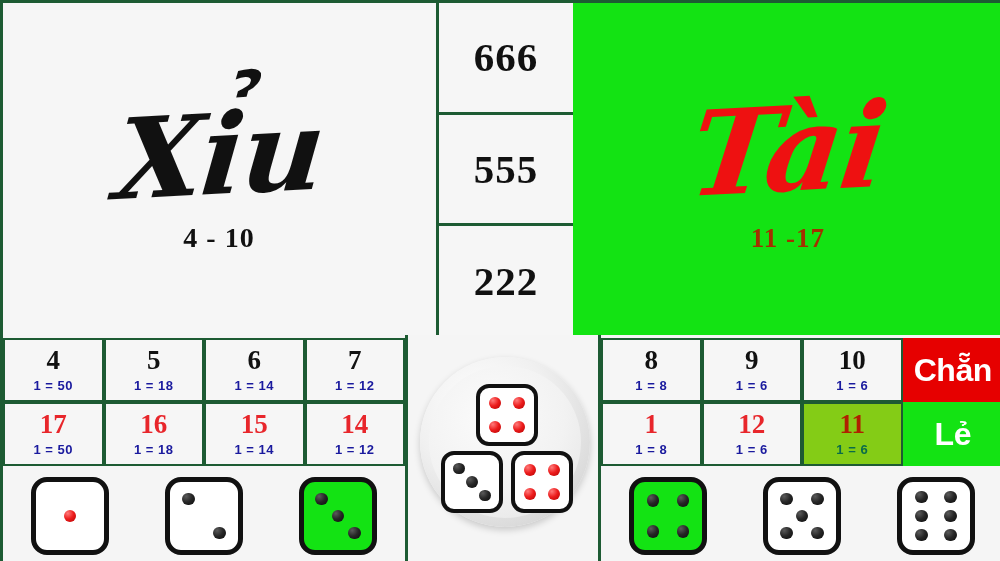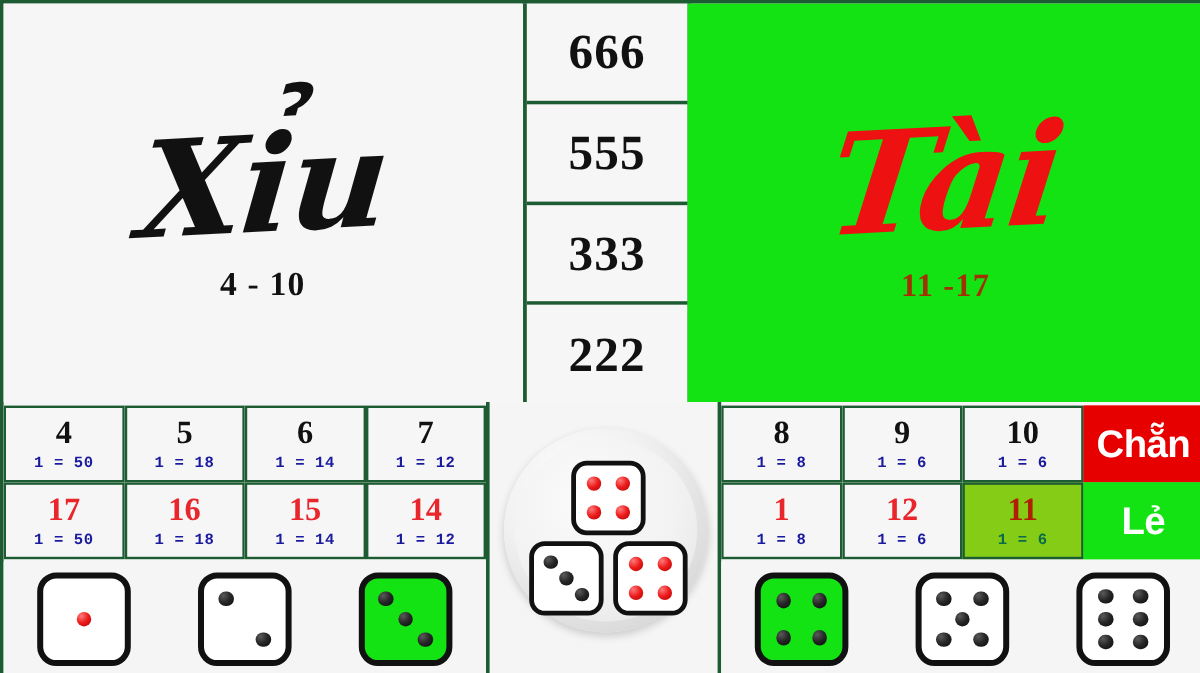--- a/index.html
+++ b/index.html
@@ -91,21 +91,21 @@
     display:flex;flex-direction:column;
     align-items:center;justify-content:center;
   }
   .bet-num{
     font-family:"Liberation Serif", serif;
     font-weight:bold;font-size:27px;line-height:1;
   }
   .bet-num.small{color:#111;}
   .bet-num.big{color:#e8262b;}
   .bet-odds{
-    font-family:Liberation Mono, monospace;
+    font-family:Liberation Sans, sans-serif;
     font-weight:bold;font-size:13px;color:#1a1a9e;
     margin-top:4px;letter-spacing:.5px;
   }
   .cell-hl{background:#84cc16;}
   .cell-hl .bet-num{color:#b02000;}
   .cell-hl .bet-odds{color:#0a6b4a;}
   .cell-even{
     background:#e60000;border-color:#e60000;
   }
   .cell-odd{
@@ -181,23 +181,20 @@
       <div class="calli calli-xiu">Xỉu</div>
       <div class="range-xiu">4 - 10</div>
     </div>
 
     <div class="col-triples" id="triples">
         <div class="triple-cell t-black">
           <span>666</span>
         </div>
         <div class="triple-cell t-black">
           <span>555</span>
-        </div>
-        <div class="triple-cell t-black">
-          <span>333</span>
         </div>
         <div class="triple-cell t-black">
           <span>222</span>
         </div>
       </div>
 
     <div class="panel-tai">
       <div class="calli calli-tai">Tài</div>
       <div class="range-tai">11 -17</div>
     </div>

